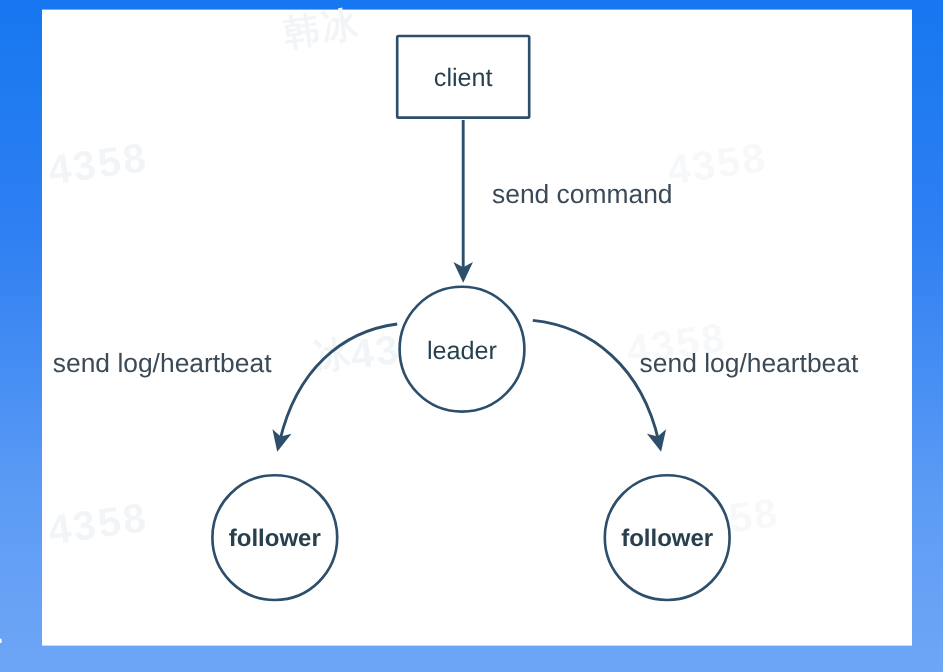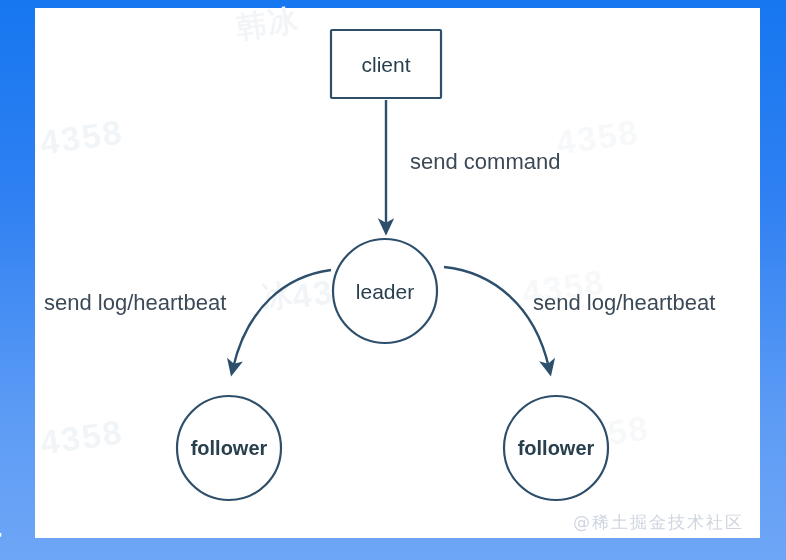--- a/index.html
+++ b/index.html
@@ -163,15 +163,14 @@
         <circle class="shape" cx="194" cy="440" r="52"></circle>
         <text class="node-label bold" x="194" y="447" text-anchor="middle">follower</text>
       </g>
 
       <g>
         <circle class="shape" cx="521" cy="440" r="52"></circle>
         <text class="node-label bold" x="521" y="447" text-anchor="middle">follower</text>
       </g>
     </svg>
 
-    <div id="credit">@稀土掘金技术社区</div>
   </div>
 </div>
 
 </body></html>

